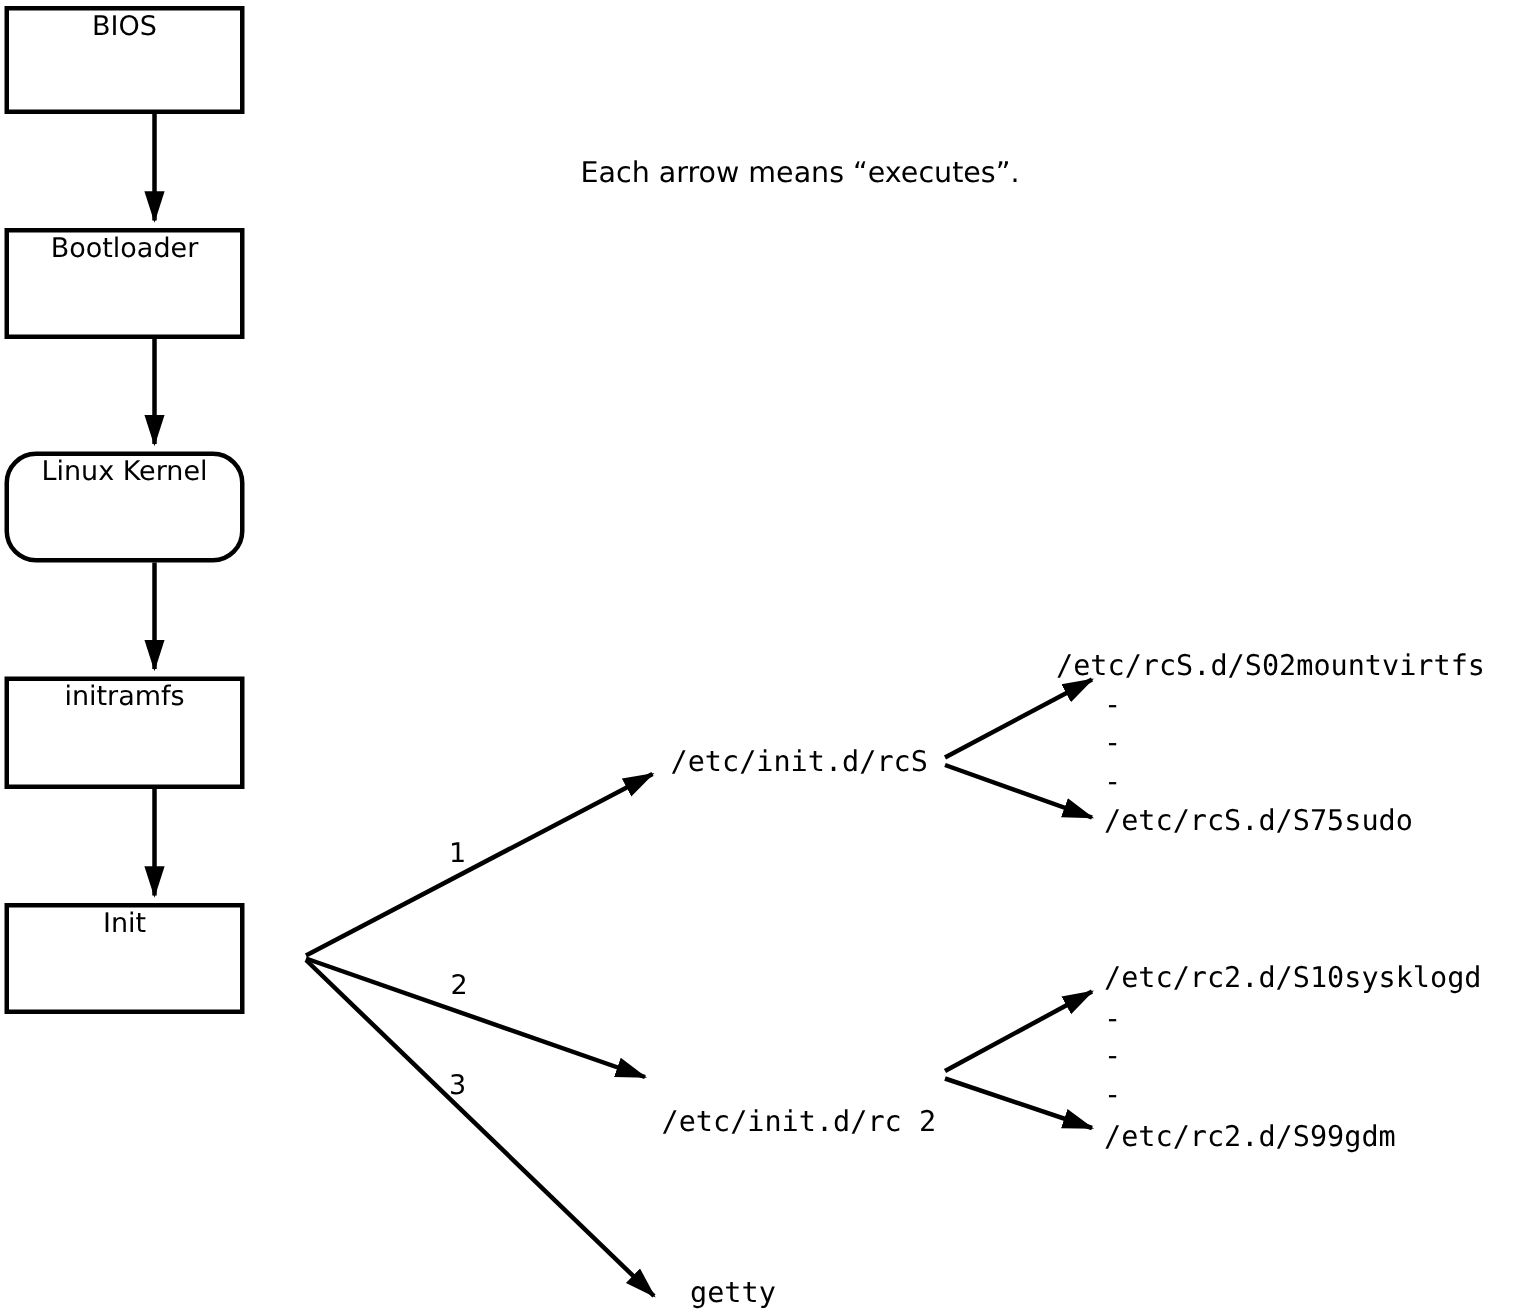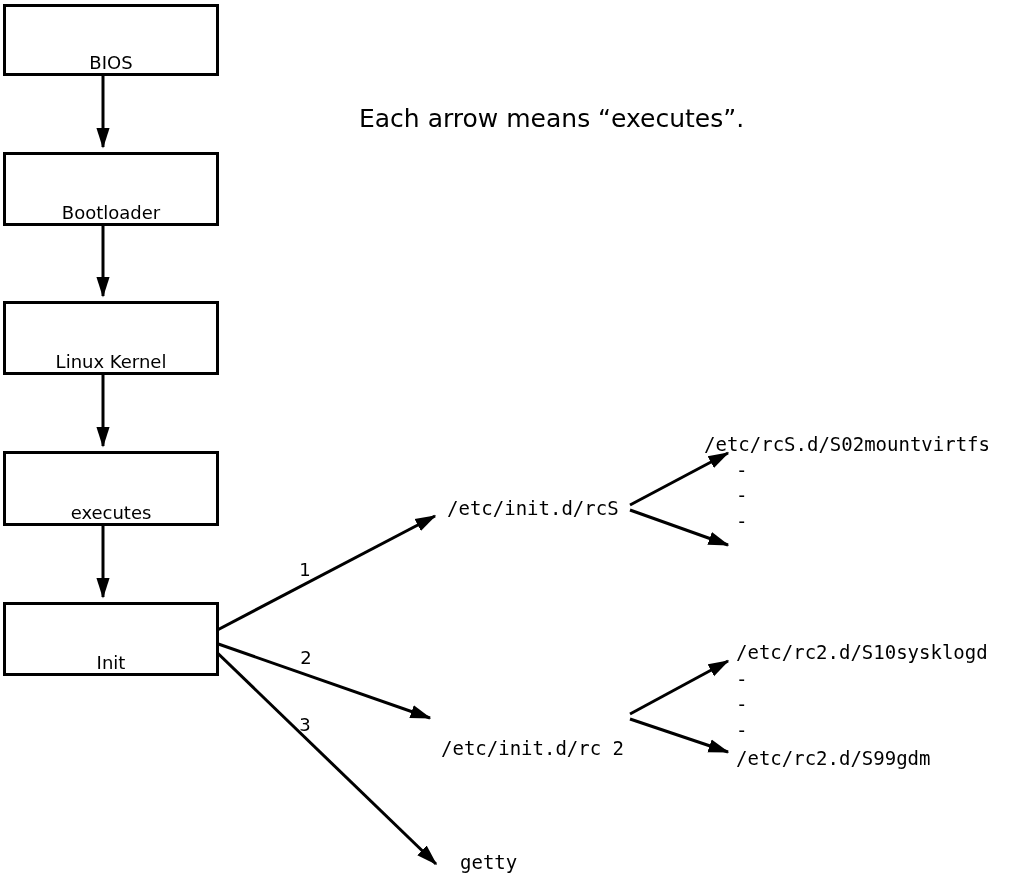--- a/index.html
+++ b/index.html
@@ -23,33 +23,34 @@
     width: 1024px;
     height: 875px;
   }
   .arrow-layer line {
     stroke: #000000;
     stroke-width: 3;
   }
   .node-box {
     position: absolute;
     left: 3px;
-    width: 216px;
+    width: 160px;
     box-sizing: border-box;
     border: 3px solid #000000;
     background: #ffffff;
     display: flex;
-    align-items: flex-end;
+    align-items: flex-start;
     justify-content: center;
     font-size: 18px;
   }
   .caption {
     position: absolute;
-    font-size: 25px;
+    font-size: 19px;
     white-space: nowrap;
+    margin-left: 28px;
   }
   .branch-num {
     position: absolute;
     transform: translate(-50%, -50%);
     font-size: 18px;
   }
   .mono {
     position: absolute;
     transform: translateY(-50%);
     font-family: "DejaVu Sans Mono", monospace;
@@ -82,42 +83,43 @@
   </svg>
 
   <div class="caption" style="left:359px; top:104px;">Each arrow means “executes”.</div>
 
   <div class="node-box" style="top:4px; height:72px;">
     <span>BIOS</span>
   </div>
   <div class="node-box" style="top:152px; height:74px;">
     <span>Bootloader</span>
   </div>
-  <div class="node-box" style="top:301px; height:74px;">
+  <div class="node-box" style="top:301px; height:74px;border-radius:21px;">
     <span>Linux Kernel</span>
   </div>
   <div class="node-box" style="top:451px; height:75px;">
-    <span>executes</span>
+    <span>initramfs</span>
   </div>
   <div class="node-box" style="top:602px; height:74px;">
     <span>Init</span>
   </div>
 
   <div class="branch-num" style="left:305px; top:569px;">1</div>
   <div class="branch-num" style="left:306px; top:657px;">2</div>
   <div class="branch-num" style="left:305px; top:724px;">3</div>
 
   <div class="mono" style="left:447px; top:508px;">/etc/init.d/rcS</div>
   <div class="mono" style="left:441px; top:717px;margin-top:31px;">/etc/init.d/rc 2</div>
   <div class="mono" style="left:460px; top:862px;">getty</div>
 
   <div class="mono" style="left:704px; top:444px;">/etc/rcS.d/S02mountvirtfs</div>
   <div class="mono" style="left:736px; top:470px;">-</div>
   <div class="mono" style="left:736px; top:495px;">-</div>
   <div class="mono" style="left:736px; top:521px;">-</div>
+  <div class="mono" style="left:736px; top:547px;">/etc/rcS.d/S75sudo</div>
 
   <div class="mono" style="left:736px; top:652px;text-align:right;">/etc/rc2.d/S10sysklogd</div>
   <div class="mono" style="left:736px; top:679px;">-</div>
   <div class="mono" style="left:736px; top:704px;">-</div>
   <div class="mono" style="left:736px; top:730px;">-</div>
   <div class="mono" style="left:736px; top:758px;">/etc/rc2.d/S99gdm</div>
 
 </div>
 
 </body></html>

